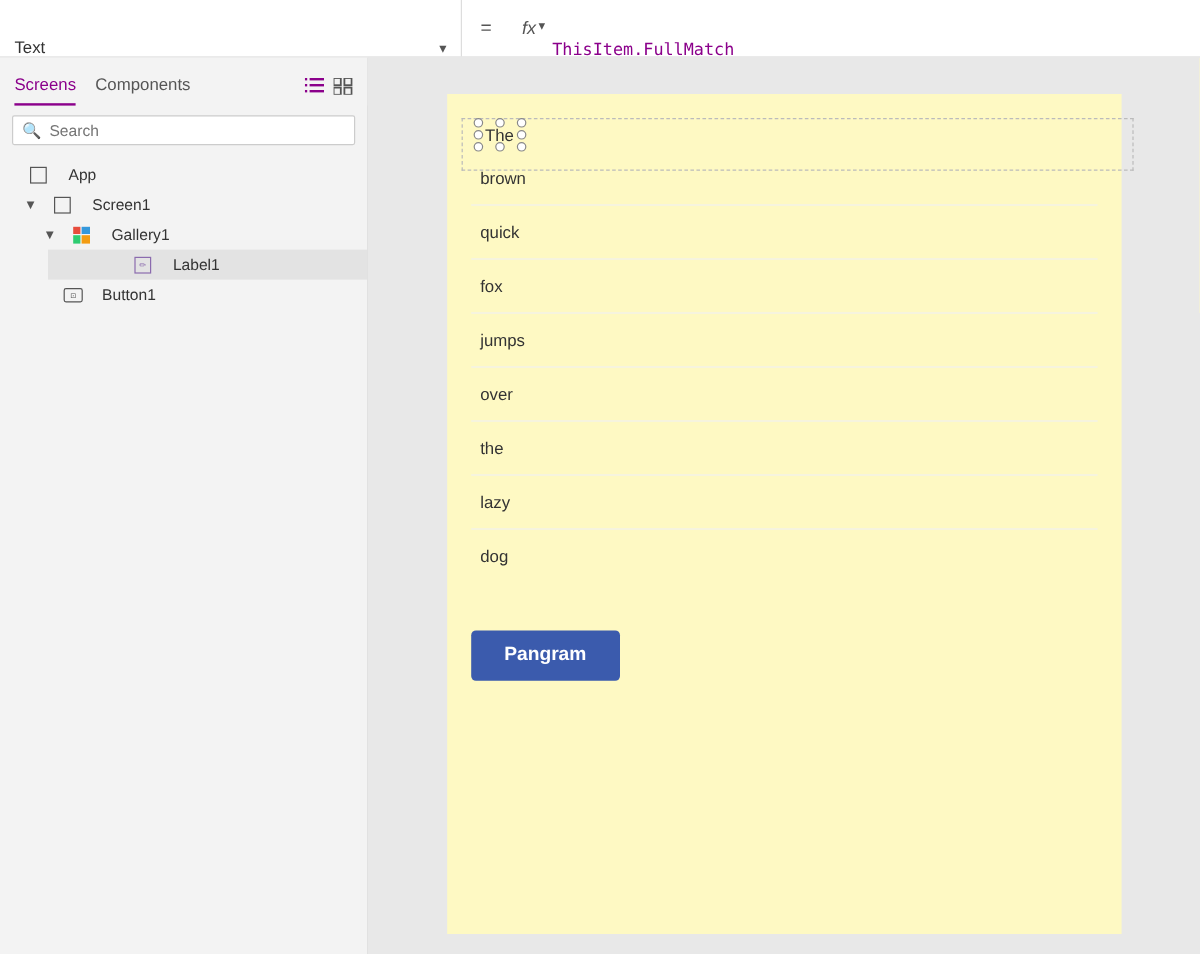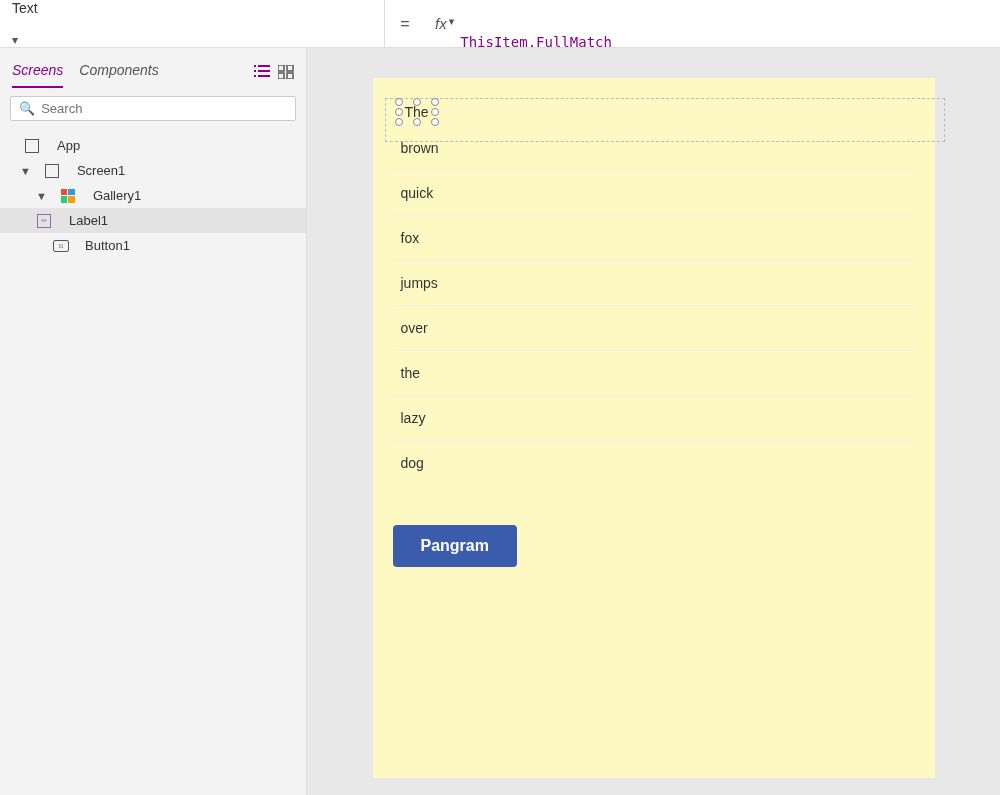--- a/index.html
+++ b/index.html
@@ -10,28 +10,27 @@
       display: flex;
       align-items: center;
       height: 48px;
       background: #fff;
       border-bottom: 1px solid #ddd;
       padding: 0;
       flex-shrink: 0;
     }
     .property-dropdown {
       display: flex;
-      align-items: flex-start;
+      align-items: flex-end;
       width: 385px;
       height: 100%;
       border-right: 1px solid #ddd;
       padding: 0 12px;
       gap: 8px;
       cursor: pointer;
-      flex-direction: column;
     }
     .property-dropdown-text {
       flex: 1;
       font-size: 14px;
       color: #333;
     }
     .property-dropdown-arrow {
       color: #555;
       font-size: 12px;
     }
@@ -94,21 +93,20 @@
       padding: 8px 12px 0 12px;
       gap: 16px;
       background: #f3f3f3;
     }
     .tab {
       padding: 6px 0 8px 0;
       cursor: pointer;
       color: #555;
       font-size: 14px;
       border-bottom: 2px solid transparent;
-      font-style: italic;
     }
     .tab.active {
       color: #8B008B;
       border-bottom: 2px solid #8B008B;
       font-weight: 500;
     }
     .tab-icons {
       margin-left: auto;
       display: flex;
       gap: 8px;
@@ -154,21 +152,21 @@
       align-items: center;
       padding: 5px 8px;
       cursor: pointer;
       color: #333;
       gap: 12px;
       font-size: 13px;
     }
     .tree-item.selected { background: #e3e3e3; }
     .tree-indent-1 { padding-left: 20px; }
     .tree-indent-2 { padding-left: 36px; }
-    .tree-indent-3 { padding-left: 20px; }
+    .tree-indent-3 { padding-left: 55px; margin-left: 40px; }
     .chevron { font-size: 11px; color: #555; margin-right: 2px; }
     
     .icon-gallery {
       width: 14px; height: 14px;
       display: inline-grid;
       grid-template-columns: 1fr 1fr;
       gap: 1px;
       flex-shrink: 0;
     }
     .icon-gallery div:nth-child(1) { background: #e74c3c; }

